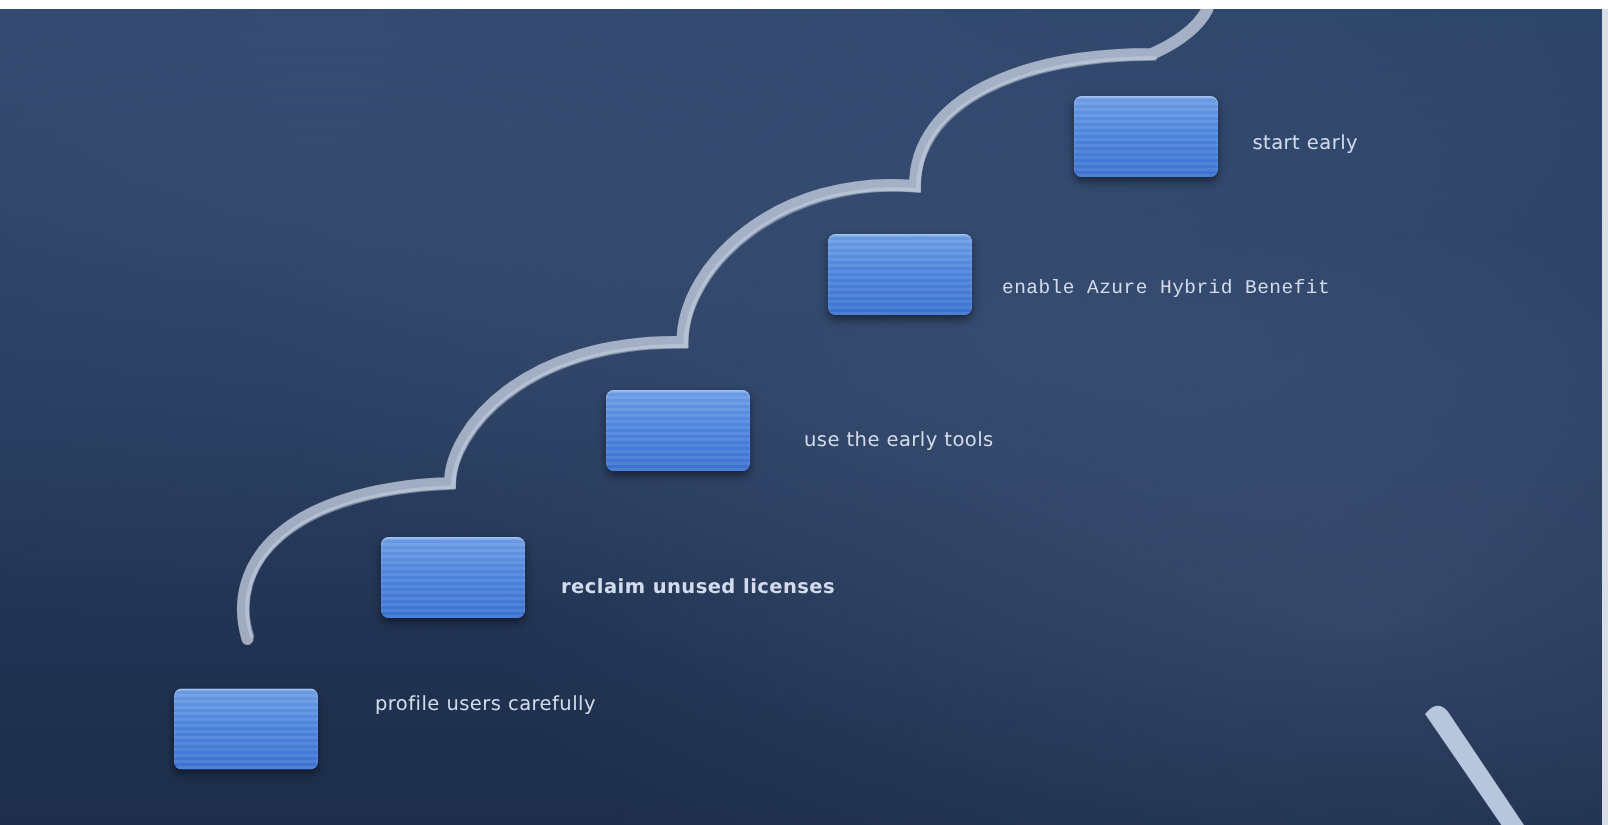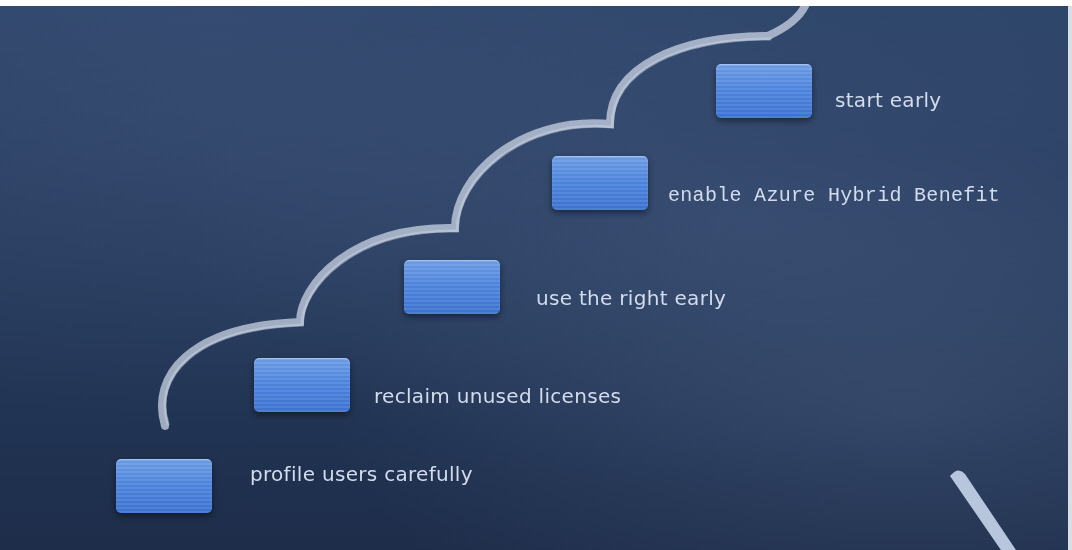--- a/index.html
+++ b/index.html
@@ -18,45 +18,45 @@
   }
   .rborder { position:absolute; left:1068px; top:6px; width:4px; height:544px; background:#d9dde4; }
   .block {
     position: absolute; width: 96px; height: 54px; border-radius: 5px;
     background:
       repeating-linear-gradient(180deg, rgba(255,255,255,0.08) 0 2px, rgba(0,0,0,0.02) 2px 4px),
       linear-gradient(180deg, #6f9fe6 0%, #4f86df 45%, #3d74d2 100%);
     box-shadow: 0 3px 6px rgba(0,0,0,0.45), inset 0 1px 1px rgba(255,255,255,0.35);
   }
   .label {
-    position: absolute; color: #d3dced; font-size: 20px; letter-spacing: 0.3px;
+    position: absolute; color: #d3dced; font-size: 13px; letter-spacing: 0.3px;
     font-family: "DejaVu Sans", sans-serif; white-space: nowrap;
   }
   svg.chalk { position: absolute; left: 0; top: 0; }
 </style>
 </head>
 <body>
 
 <div class="board">
   <svg class="chalk" width="1068" height="544">
     <g fill="none" stroke="#c9d3e3" stroke-linecap="round" stroke-opacity="0.75">
       <path d="M165 420 C 150 370, 190 320, 300 316 C 300 280, 350 220, 455 222 C 455 170, 520 110, 610 118 C 610 60, 680 30, 768 30 C 790 20, 800 10, 805 0" stroke-width="8"></path>
       <path d="M168 418 C 153 372, 193 323, 302 319 C 302 283, 352 223, 457 225 C 457 173, 522 113, 612 121 C 612 63, 682 33, 770 33" stroke-width="3" stroke-opacity="0.5"></path>
     </g>
     <path d="M950 470 Q 958 460 965 468 L 1020 550 L 1005 550 Z" fill="#b8c6dd"></path>
   </svg>
 
   <div class="block" style="left:116px;top:453px;"></div>
   <div class="label" style="left:250px;top:456px;">profile users carefully</div>
 
   <div class="block" style="left:254px;top:352px;"></div>
-  <div class="label" style="left:374px;top:378px;">reclaim unused licenses</div>
+  <div class="label" style="left:374px;top:378px;font-weight:bold;">reclaim unused licenses</div>
 
   <div class="block" style="left:404px;top:254px;"></div>
-  <div class="label" style="left:536px;top:280px;">use the right early</div>
+  <div class="label" style="left:536px;top:280px;">use the early tools</div>
 
   <div class="block" style="left:552px;top:150px;"></div>
   <div class="label" style="left:668px;top:178px;font-family:Liberation Mono, monospace;">enable Azure Hybrid Benefit</div>
 
   <div class="block" style="left:716px;top:58px;"></div>
   <div class="label" style="left:835px;top:82px;">start early</div>
 </div>
 <div class="rborder"></div>
 
 </body></html>

